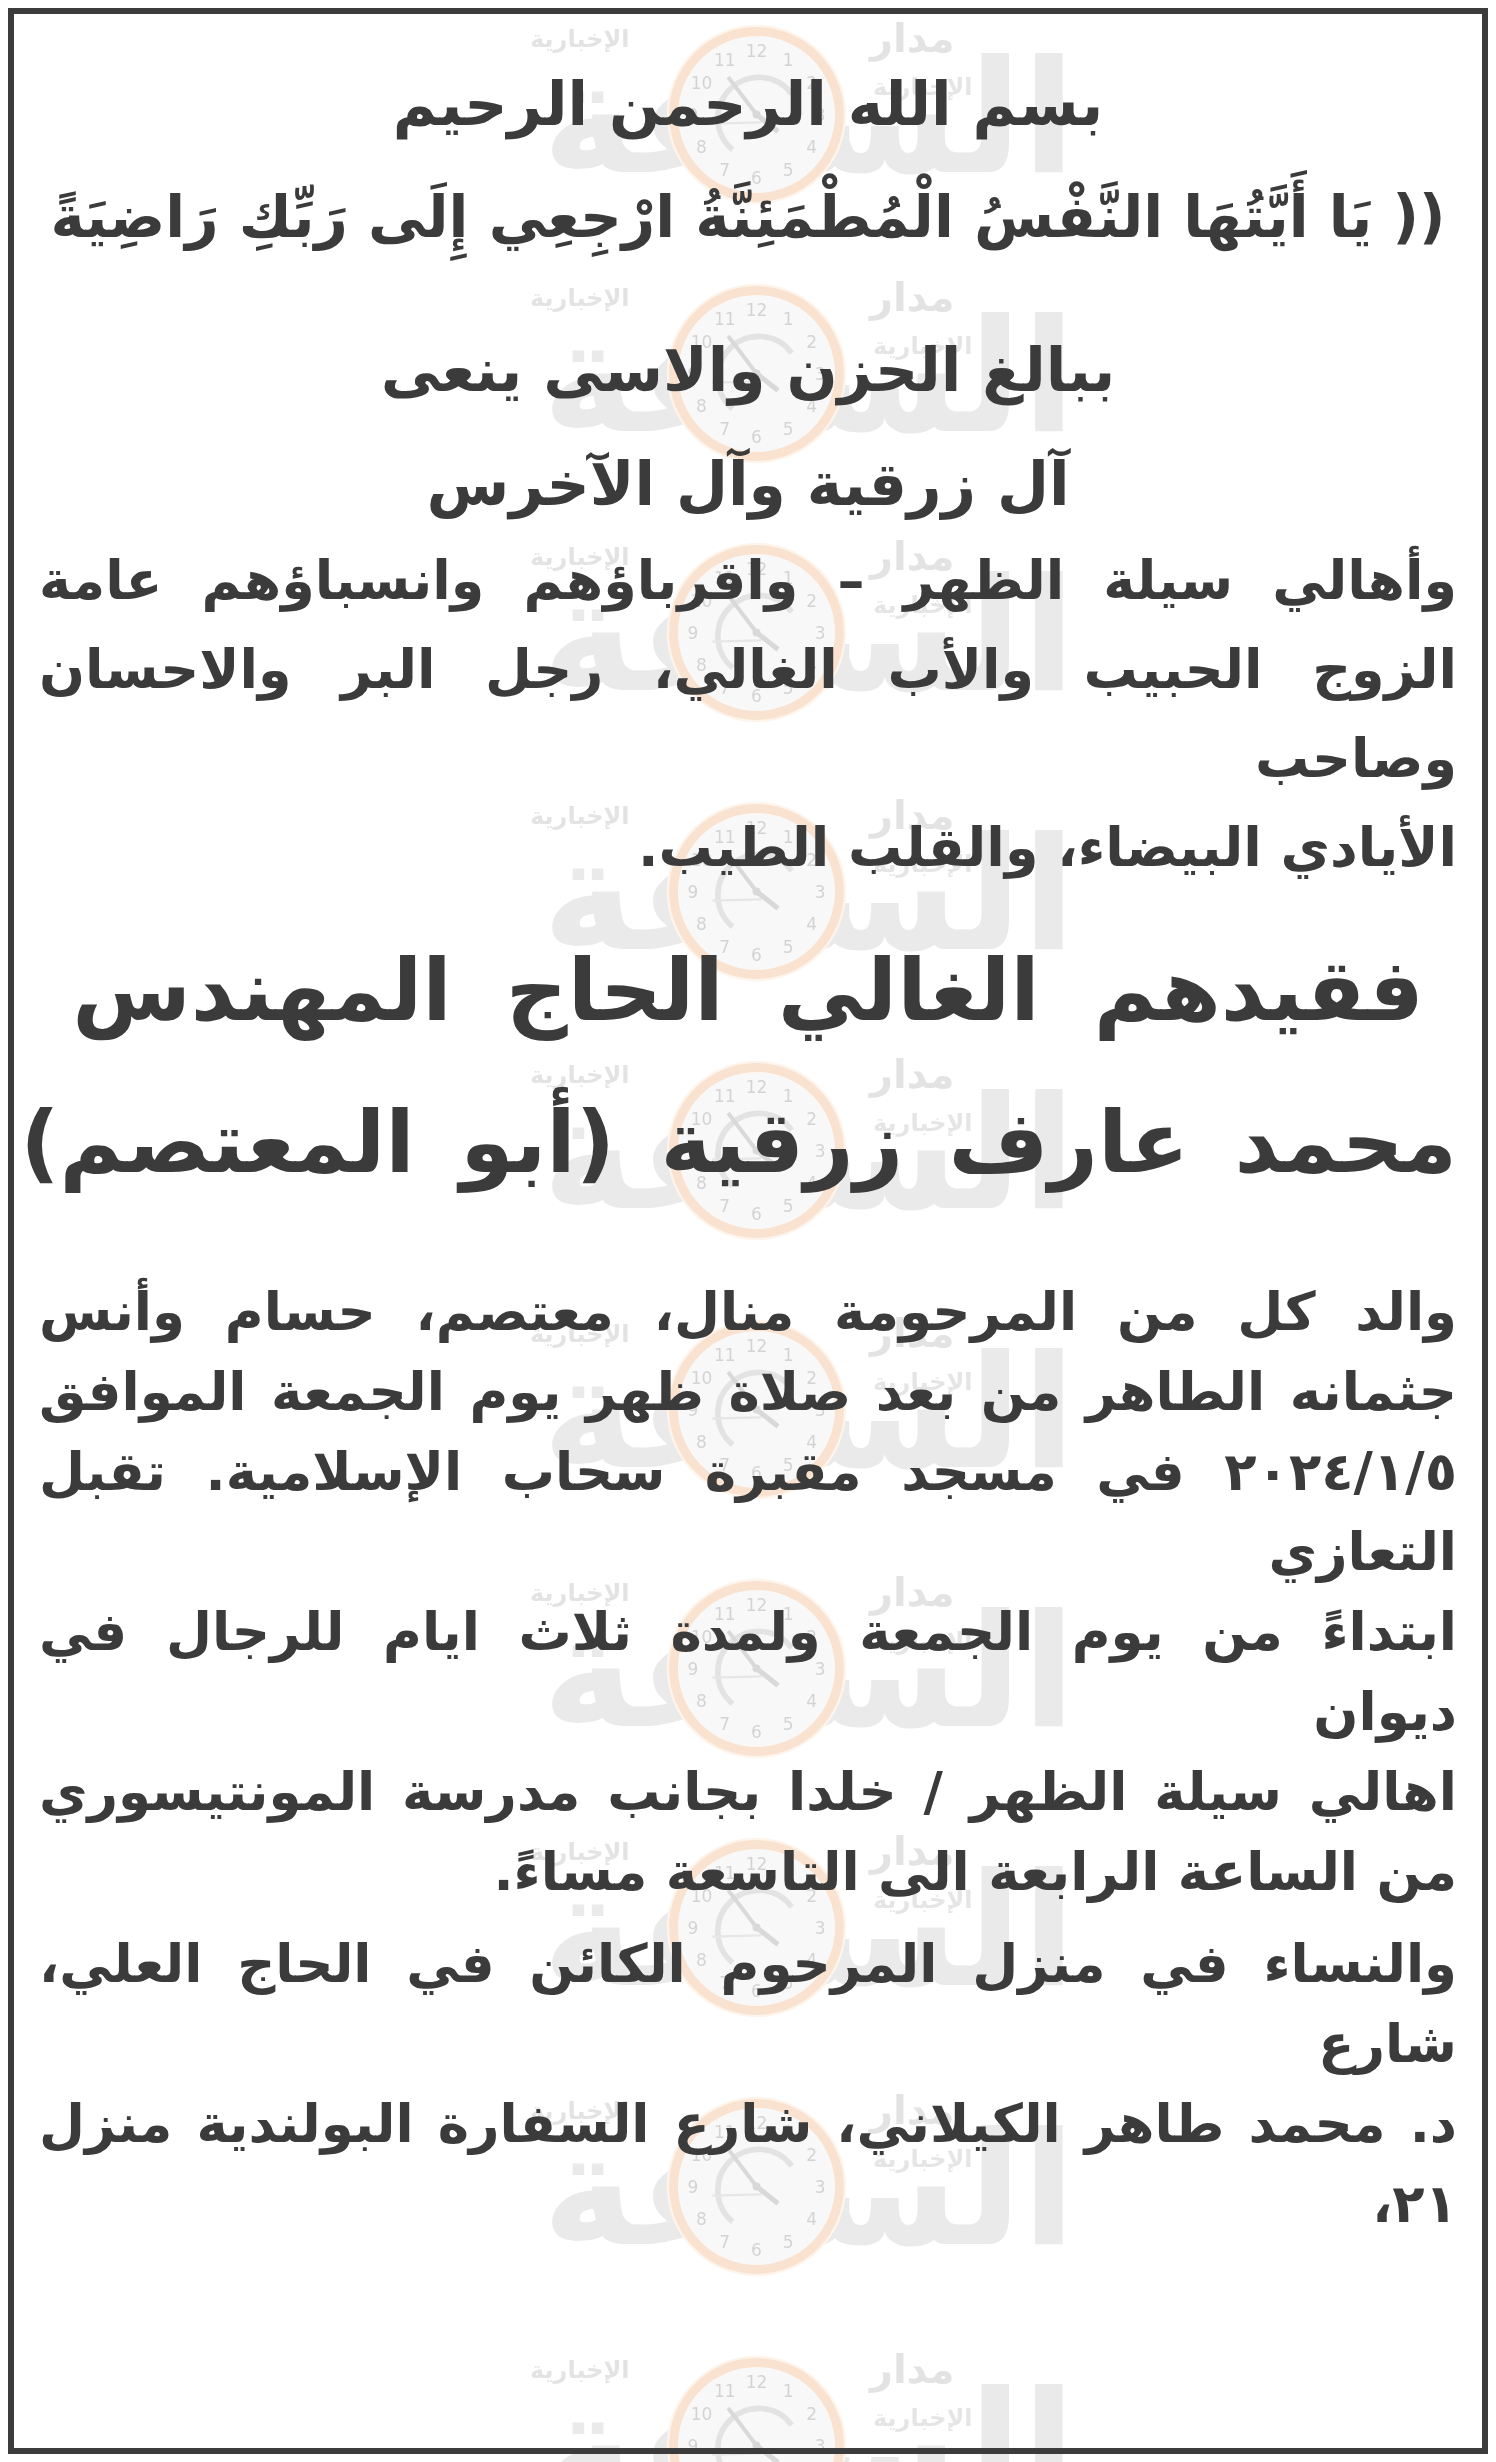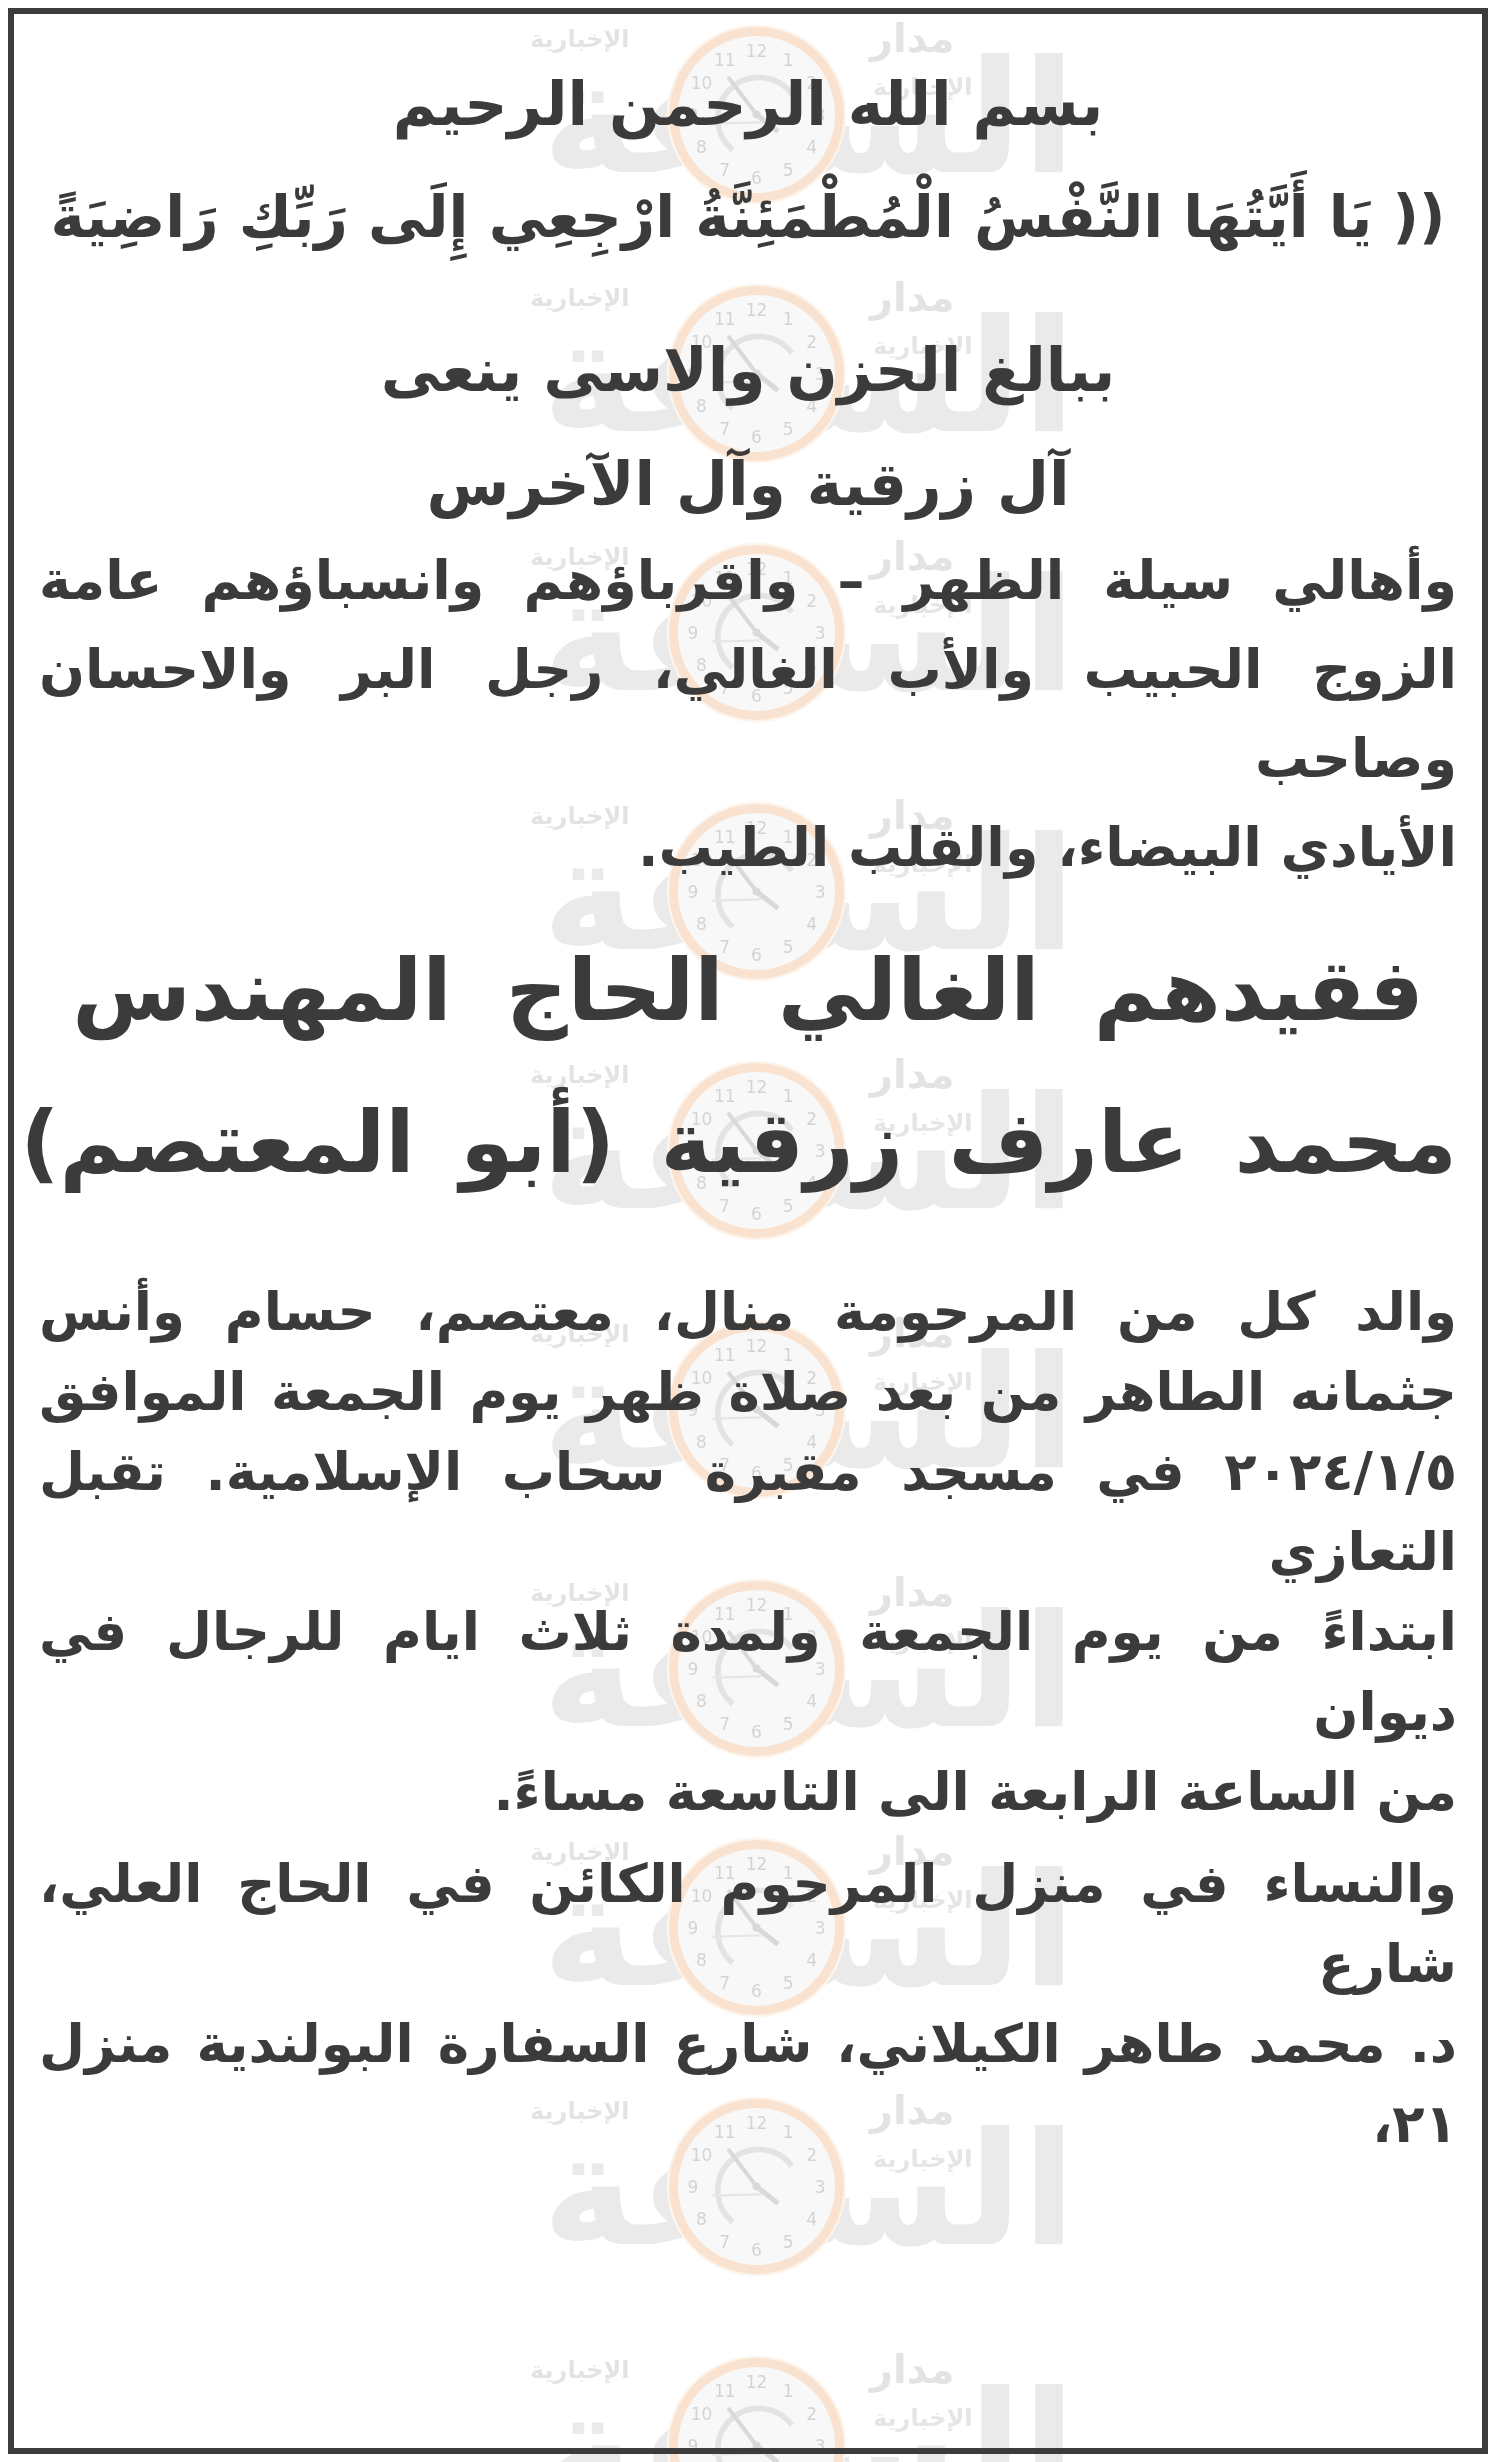--- a/index.html
+++ b/index.html
@@ -399,19 +399,20 @@
   <div class="eulogy-line jf">الزوج الحبيب والأب الغالي، رجل البر والاحسان وصاحب</div>
   <div class="eulogy-line ra">الأيادي البيضاء، والقلب الطيب.</div>
 
   <div class="deceased-title center">فقيدهم الغالي الحاج المهندس</div>
   <div class="deceased-name center">محمد عارف زرقية (أبو المعتصم)</div>
 
   <div class="body-line jf p1-first">والد كل من المرحومة منال، معتصم، حسام وأنس</div>
   <div class="body-line jf">جثمانه الطاهر من بعد صلاة ظهر يوم الجمعة الموافق</div>
   <div class="body-line jf">٢٠٢٤/١/٥ في مسجد مقبرة سحاب الإسلامية. تقبل التعازي</div>
   <div class="body-line jf">ابتداءً من يوم الجمعة ولمدة ثلاث ايام للرجال في ديوان</div>
+  <div class="body-line jf">اهالي سيلة الظهر / خلدا بجانب مدرسة المونتيسوري</div>
   <div class="body-line ra">من الساعة الرابعة الى التاسعة مساءً.</div>
 
   <div class="body-line jf p2-first">والنساء في منزل المرحوم الكائن في الحاج العلي، شارع</div>
   <div class="body-line jf">د. محمد طاهر الكيلاني، شارع السفارة البولندية منزل ٢١،</div>
 
 </main>
 
 
 </body></html>

